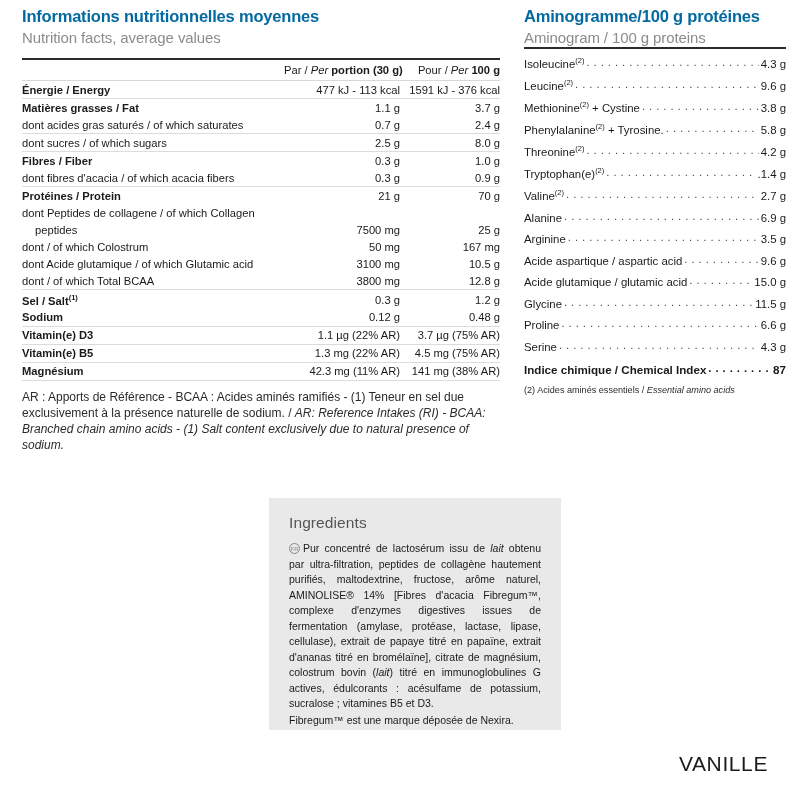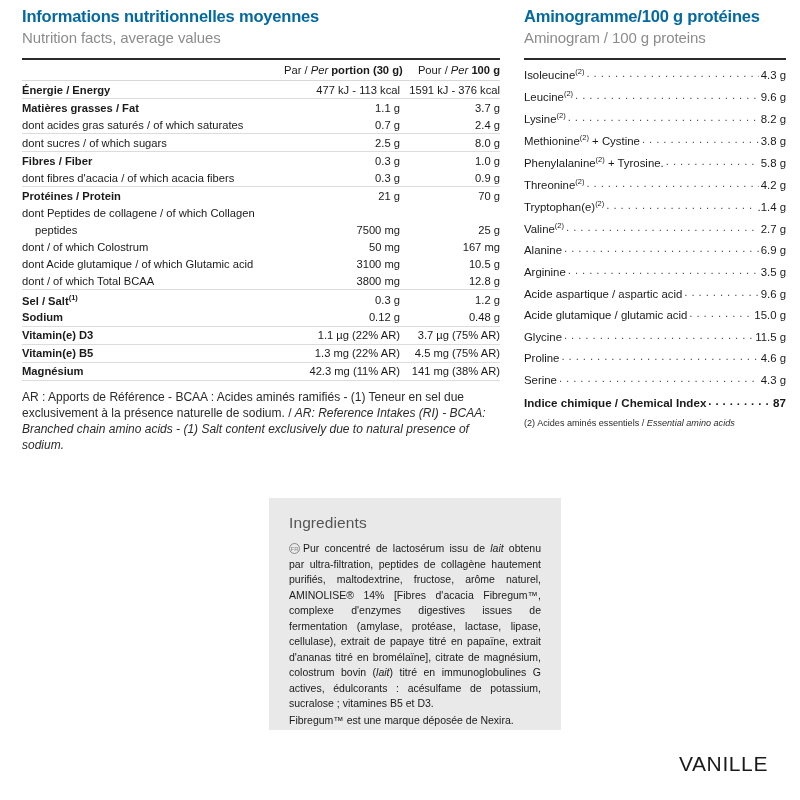--- a/index.html
+++ b/index.html
@@ -85,21 +85,21 @@
   }
   .nut-foot i { font-style: italic; }
 
   
   .amino-panel {
     position: absolute;
     left: 524px;
     top: 6px;
     width: 262px;
   }
-  .amino-list { margin-top: 11px; border-top: 2px solid #2b2b2b; padding-top: 3px; }
+  .amino-list { border-top: 2px solid #2b2b2b; padding-top: 3px; }
 
   .amino-row {
     display: flex;
     align-items: baseline;
     font-size: 11.4px;
     padding: 4.1px 0 4.1px 0;
     white-space: nowrap;
   }
   .amino-name { flex: 0 0 auto; }
   .amino-dots {
@@ -311,25 +311,20 @@
         <span class="amino-name">Isoleucine<span class="sup">(2)</span></span>
         <span class="amino-dots"></span>
         <span class="amino-val">4.3 g</span>
       </div>
       <div class="amino-row">
         <span class="amino-name">Leucine<span class="sup">(2)</span></span>
         <span class="amino-dots"></span>
         <span class="amino-val">9.6 g</span>
       </div>
       <div class="amino-row">
-        <span class="amino-name">Lysine<span class="sup">(2)</span></span>
-        <span class="amino-dots"></span>
-        <span class="amino-val">8.2 g</span>
-      </div>
-      <div class="amino-row">
         <span class="amino-name">Methionine<span class="sup">(2)</span><span> + Cystine</span></span>
         <span class="amino-dots"></span>
         <span class="amino-val">3.8 g</span>
       </div>
       <div class="amino-row">
         <span class="amino-name">Phenylalanine<span class="sup">(2)</span><span> + Tyrosine.</span></span>
         <span class="amino-dots"></span>
         <span class="amino-val">5.8 g</span>
       </div>
       <div class="amino-row">
@@ -368,21 +363,21 @@
         <span class="amino-val">15.0 g</span>
       </div>
       <div class="amino-row">
         <span class="amino-name">Glycine</span>
         <span class="amino-dots"></span>
         <span class="amino-val">11.5 g</span>
       </div>
       <div class="amino-row">
         <span class="amino-name">Proline</span>
         <span class="amino-dots"></span>
-        <span class="amino-val">4.6 g</span>
+        <span class="amino-val">6.6 g</span>
       </div>
       <div class="amino-row">
         <span class="amino-name">Serine</span>
         <span class="amino-dots"></span>
         <span class="amino-val">4.3 g</span>
       </div>
       <div class="amino-row total">
         <span class="amino-name">Indice chimique / Chemical Index</span>
         <span class="amino-dots"></span>
         <span class="amino-val">87</span>

